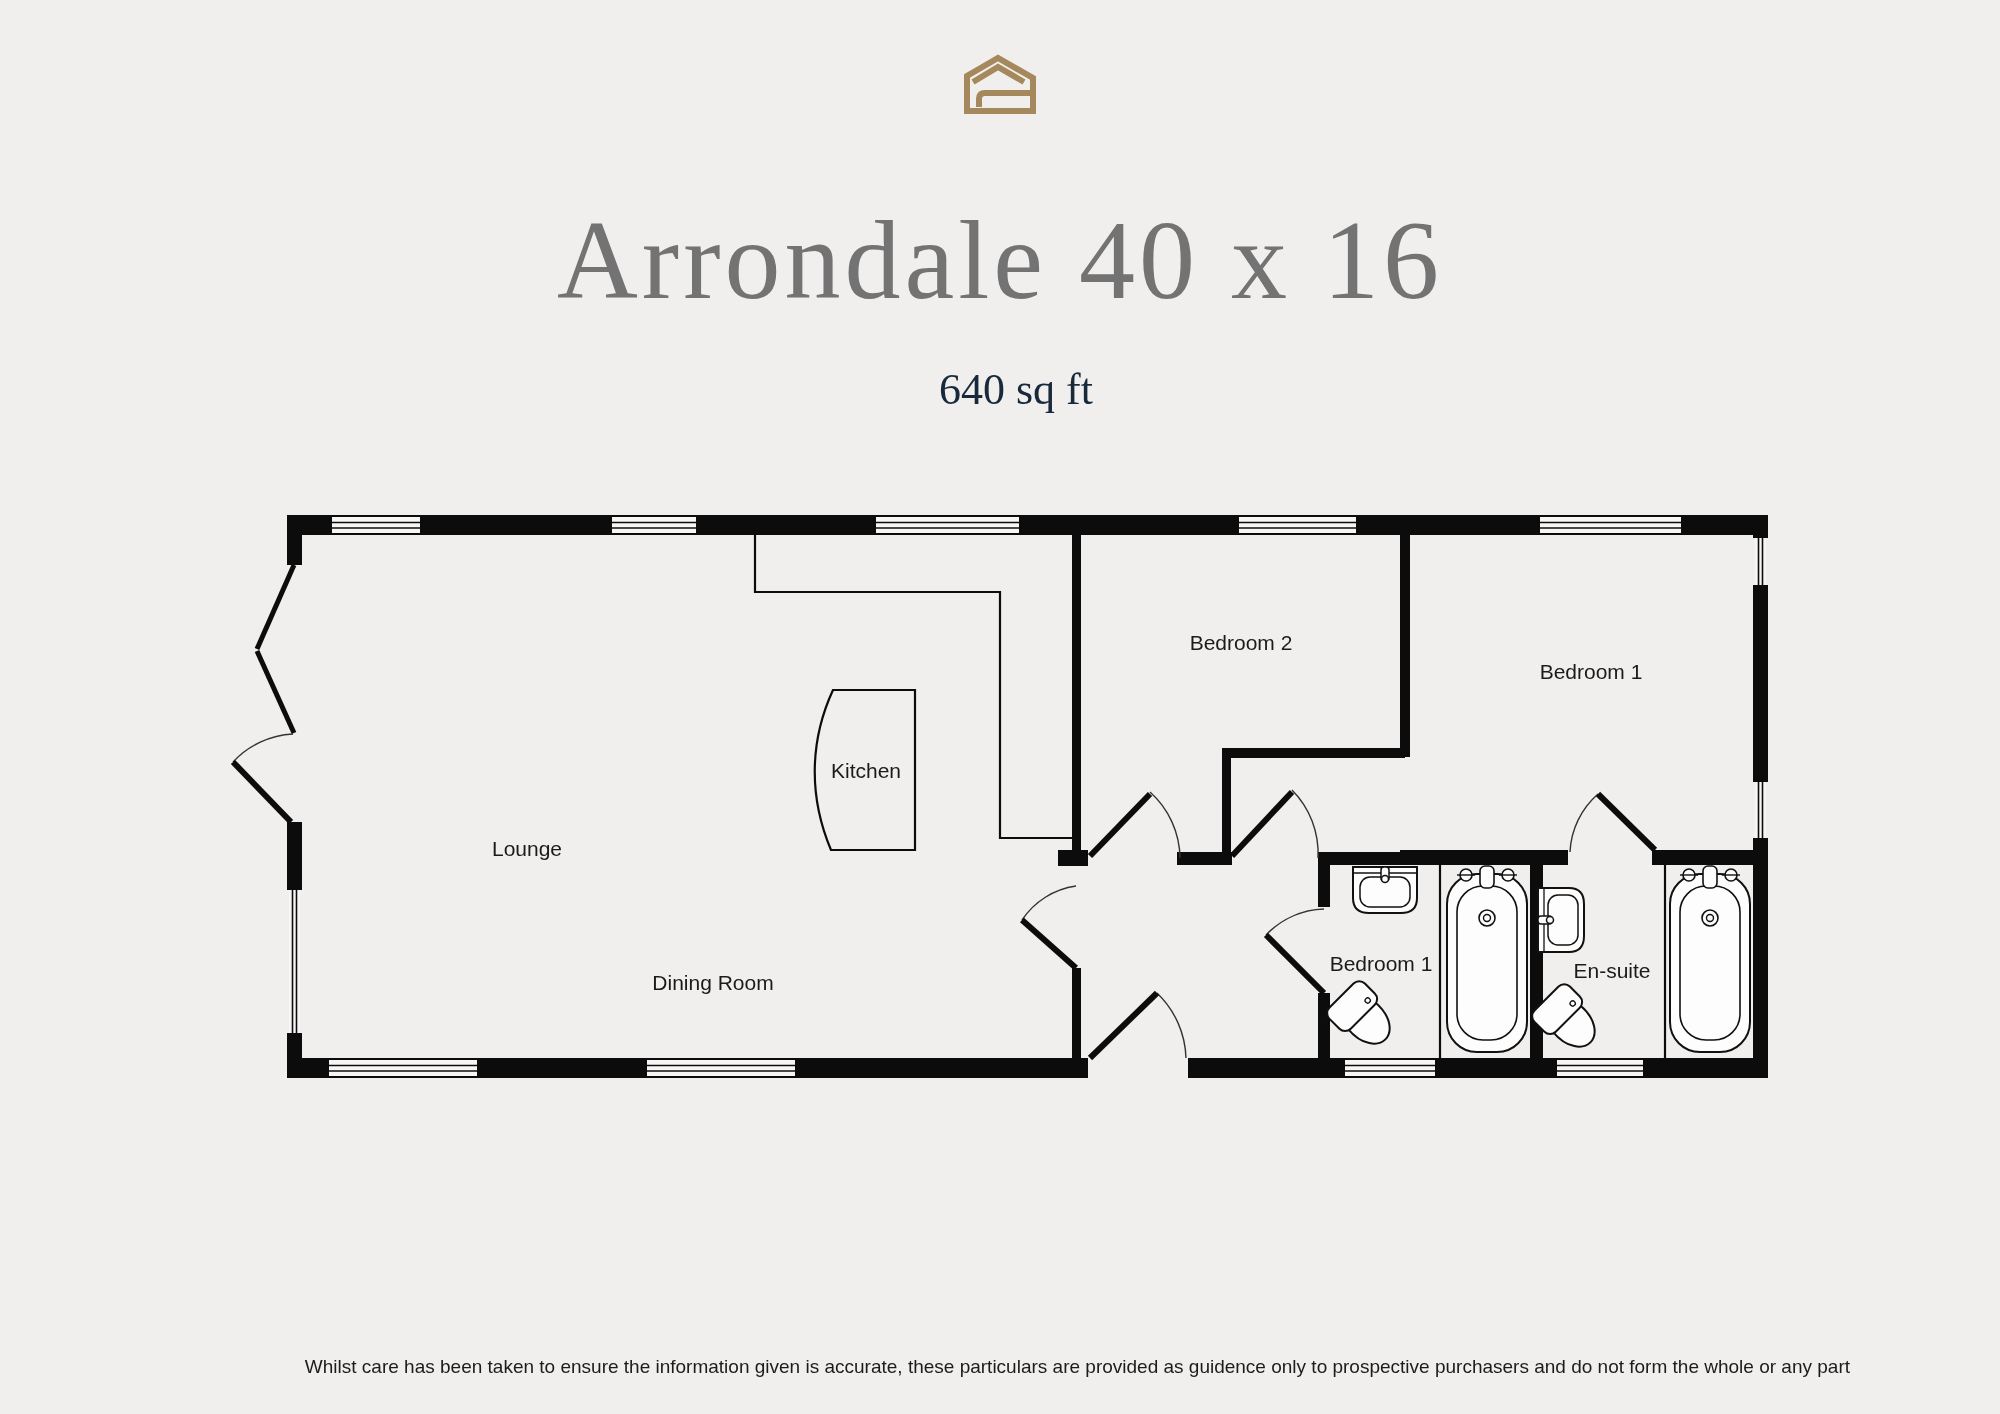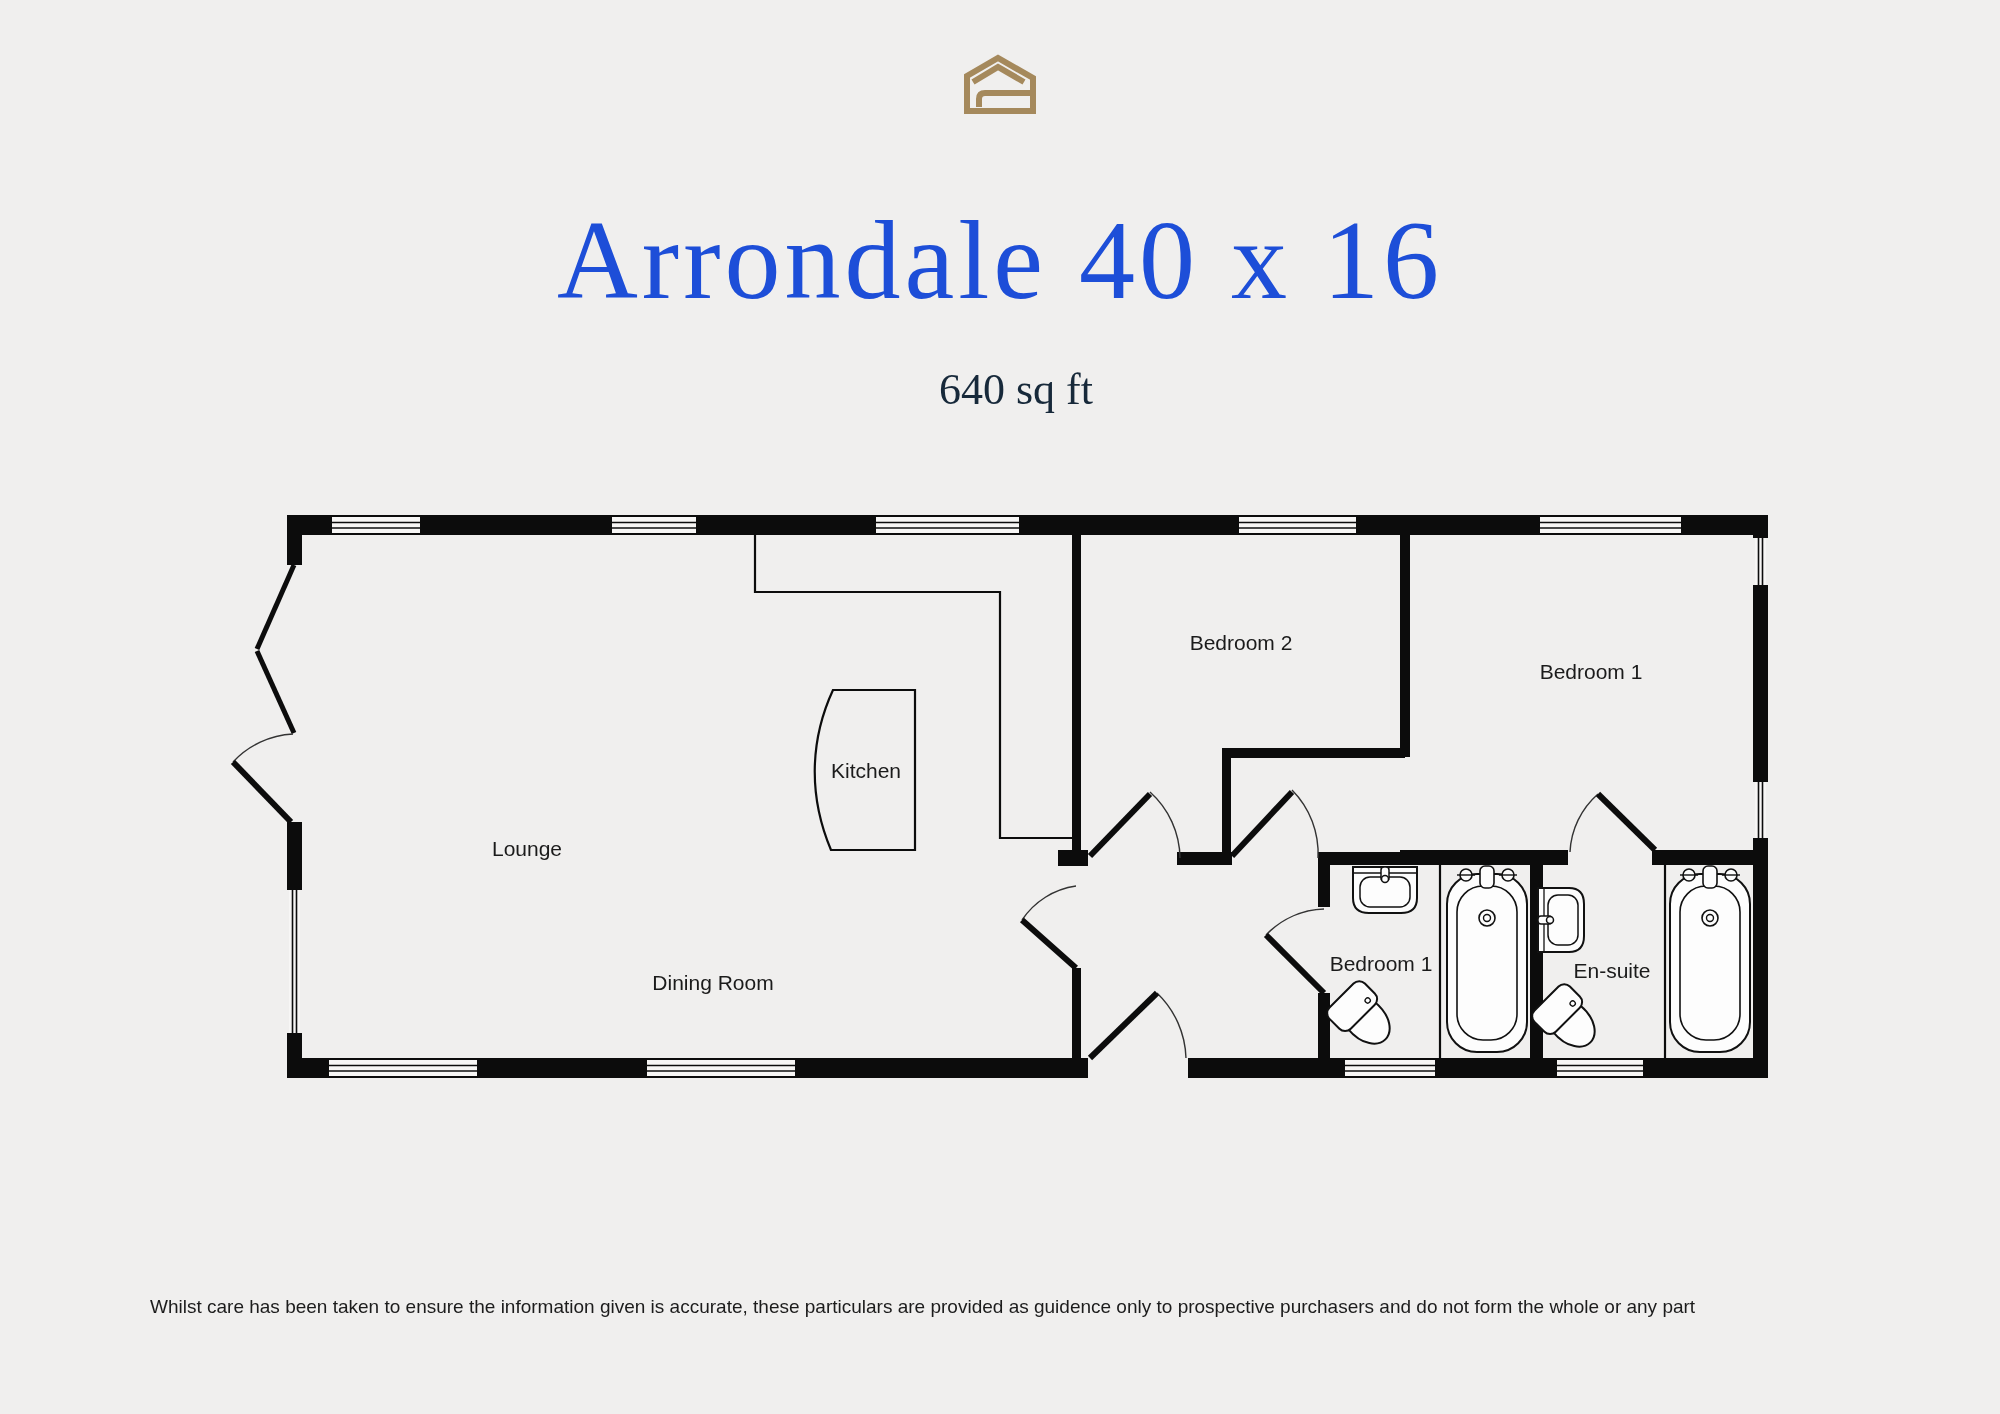--- a/index.html
+++ b/index.html
@@ -12,42 +12,42 @@
   }
   .logo{
     position:absolute;left:962px;top:54px;width:76px;height:60px;
   }
   .title{
     position:absolute;left:0;top:196px;width:2000px;
     text-align:center;
     font-family:"Liberation Serif", serif;
     font-size:112px;
     letter-spacing:4px;
-    color:#1d4ed8;
+    color:#737373;
     font-weight:400;
   }
   .subtitle{
     position:absolute;left:16px;top:364px;width:2000px;
     text-align:center;
     font-family:"Liberation Serif", serif;
     font-size:44px;
     color:#17293a;
   }
   .plan{
     position:absolute;left:0;top:0;width:2000px;height:1414px;
   }
   .plan text{
     font-family:"Liberation Sans", sans-serif;
     font-size:21px;
     fill:#1b1b1b;
     text-anchor:middle;
   }
   .disclaimer{
-    position:absolute;left:150px;top:1292px;width:1700px;
-    text-align:left;
+    position:absolute;left:150px;top:1352px;width:1700px;
+    text-align:right;
     font-size:19px;
     line-height:30px;
     color:#1c1c1c;
   }
 </style>
 </head>
 <body>
 
 <svg class="logo" viewBox="0 0 76 60">
   <path d="M 5 57 L 5 22 L 36 4 L 71 24 L 71 57 Z" fill="none" stroke="#a5895c" stroke-width="6"></path>

